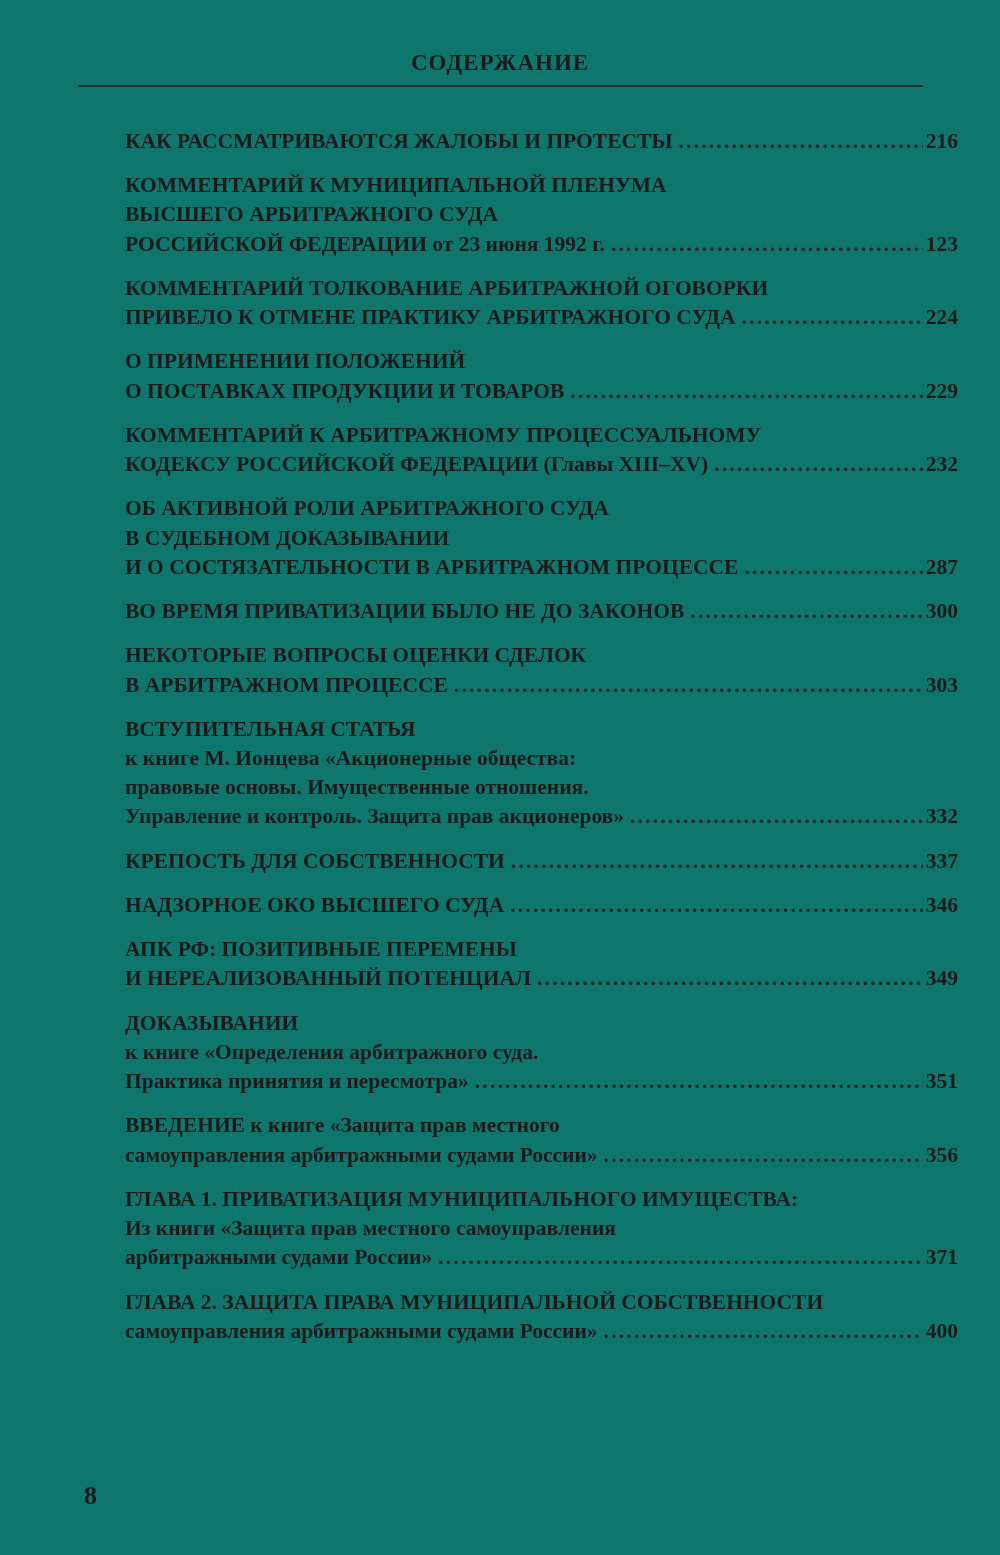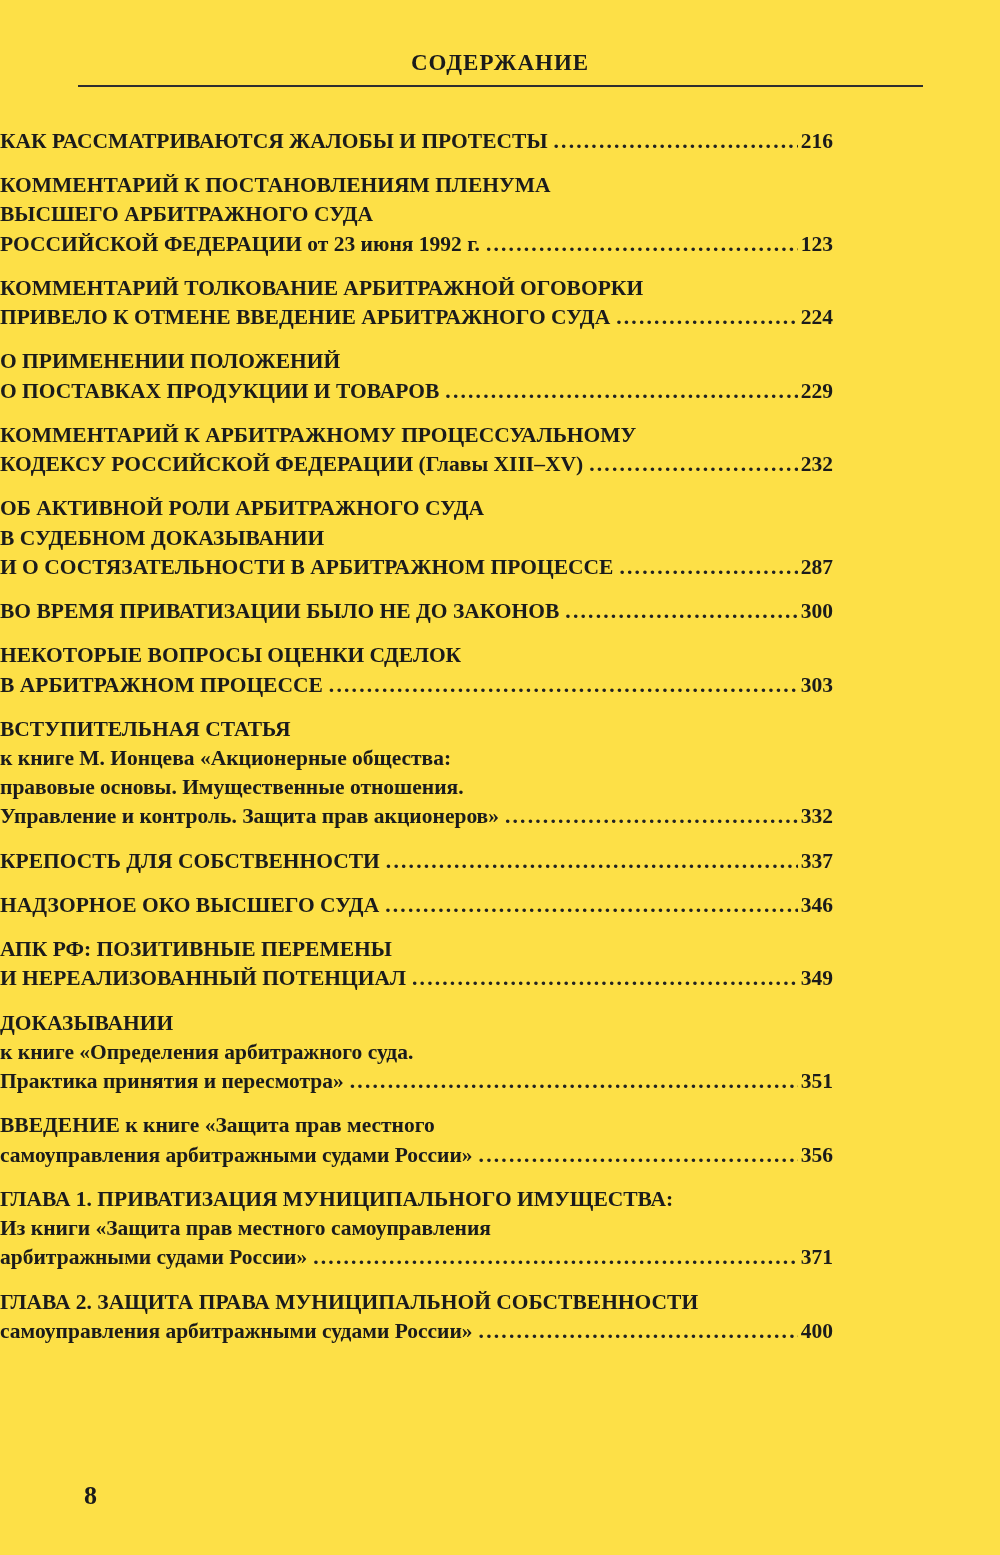--- a/index.html
+++ b/index.html
@@ -9,40 +9,41 @@
   body {
     width: 1000px;
     height: 1555px;
     background: #f6f4f0;
     font-family: "Liberation Serif", serif;
   }
   .page {
     position: relative;
     width: 1000px;
     height: 1555px;
-    background: #fde047;
+    background: #0f766e;
     color: #1b1b1b;
     box-sizing: border-box;
     overflow: hidden;
   }
   .header {
     padding-top: 50px;
     text-align: center;
     font-weight: bold;
     font-size: 23px;
     letter-spacing: 1px;
   }
   .rule {
     width: 845px;
     margin: 9px auto 0 auto;
     border: 0;
     border-top: 2.5px solid #2e2e2e;
   }
   .toc {
     margin-top: 40px;
+    margin-left: 125px;
     width: 833px;
   }
   .entry {
     font-weight: bold;
     font-size: 21.5px;
     line-height: 1.36;
     margin-bottom: 15px;
   }
   .line {
     display: block;
@@ -87,32 +88,32 @@
   <hr class="rule">
   <div class="toc">
       <div class="entry">
         <div class="lastline">
           <span class="linetext">КАК РАССМАТРИВАЮТСЯ ЖАЛОБЫ И ПРОТЕСТЫ</span>
           <span class="dots"></span>
           <span class="pagenum">216</span>
         </div>
       </div>
       <div class="entry">
-        <div class="line">КОММЕНТАРИЙ К ПОСТАНОВЛЕНИЯМ ПЛЕНУМА</div>
+        <div class="line">КОММЕНТАРИЙ К МУНИЦИПАЛЬНОЙ ПЛЕНУМА</div>
         <div class="line">ВЫСШЕГО АРБИТРАЖНОГО СУДА</div>
         <div class="lastline">
           <span class="linetext">РОССИЙСКОЙ ФЕДЕРАЦИИ от 23 июня 1992 г.</span>
           <span class="dots"></span>
           <span class="pagenum">123</span>
         </div>
       </div>
       <div class="entry">
         <div class="line">КОММЕНТАРИЙ ТОЛКОВАНИЕ АРБИТРАЖНОЙ ОГОВОРКИ</div>
         <div class="lastline">
-          <span class="linetext">ПРИВЕЛО К ОТМЕНЕ ВВЕДЕНИЕ АРБИТРАЖНОГО СУДА</span>
+          <span class="linetext">ПРИВЕЛО К ОТМЕНЕ ПРАКТИКУ АРБИТРАЖНОГО СУДА</span>
           <span class="dots"></span>
           <span class="pagenum">224</span>
         </div>
       </div>
       <div class="entry">
         <div class="line">О ПРИМЕНЕНИИ ПОЛОЖЕНИЙ</div>
         <div class="lastline">
           <span class="linetext">О ПОСТАВКАХ ПРОДУКЦИИ И ТОВАРОВ</span>
           <span class="dots"></span>
           <span class="pagenum">229</span>

